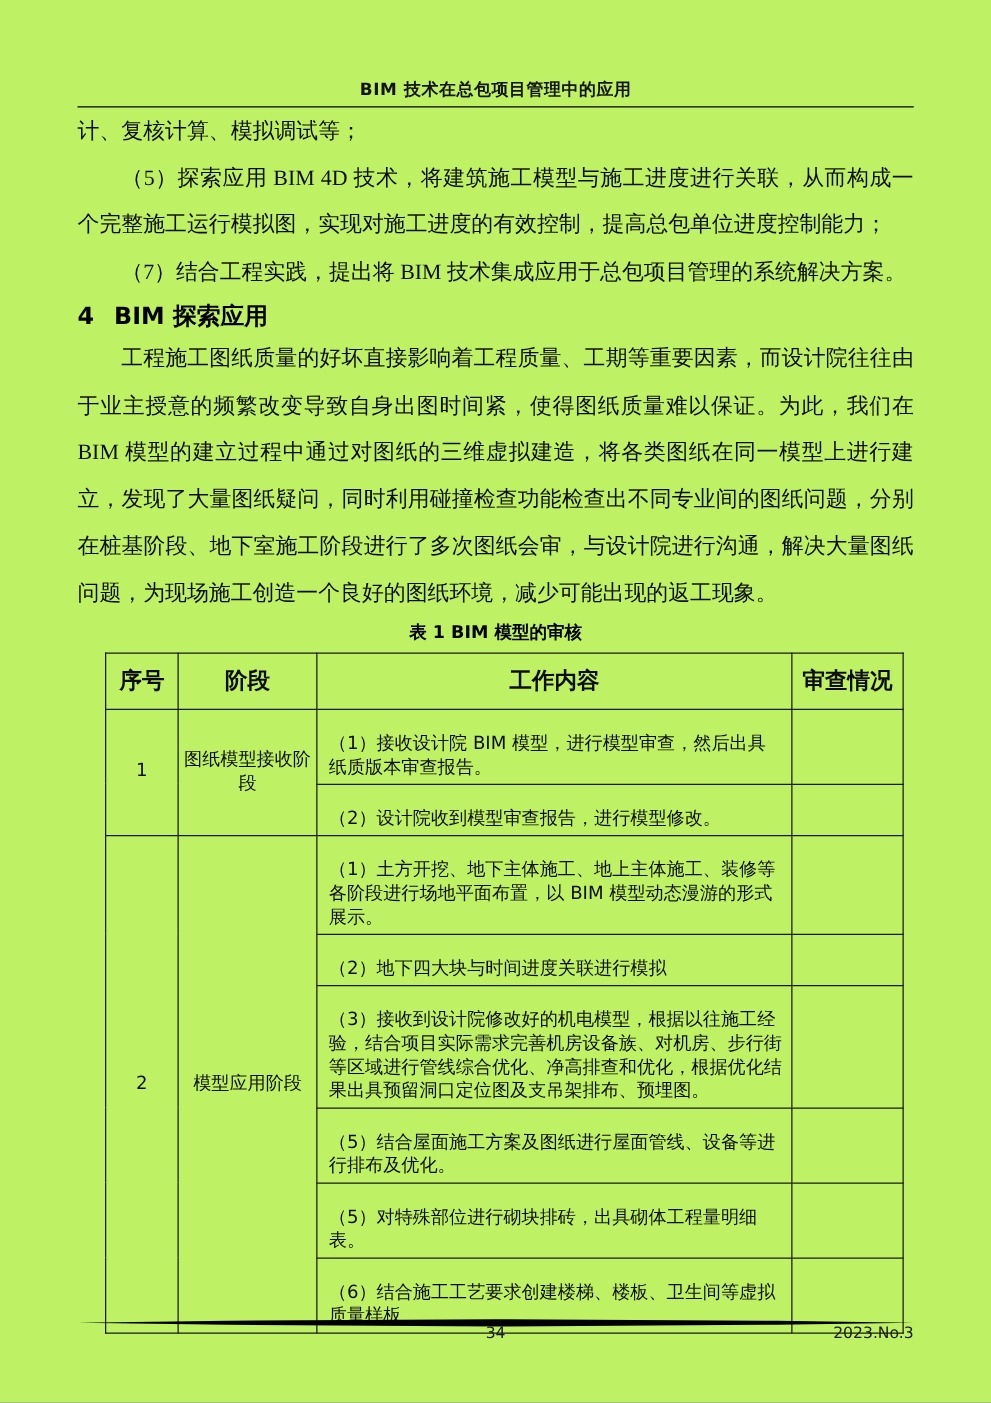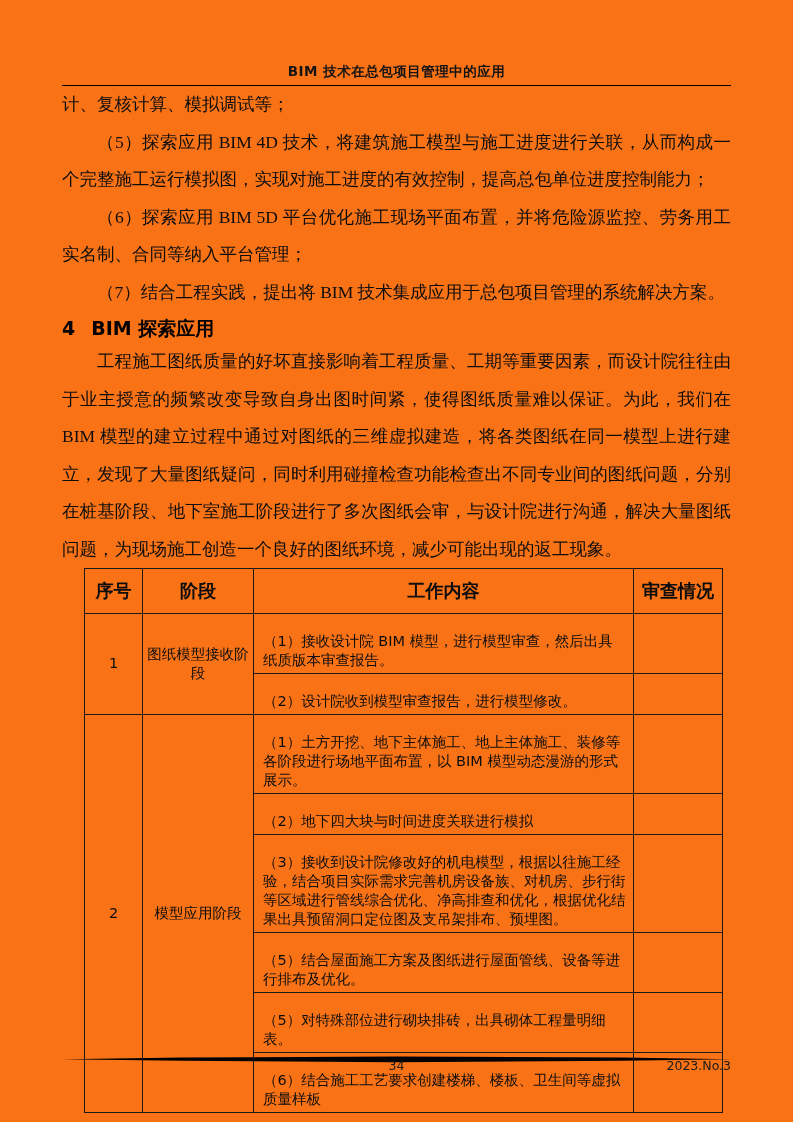--- a/index.html
+++ b/index.html
@@ -1,20 +1,20 @@
 <!DOCTYPE html>
 <html><head>
 <meta charset="utf-8">
 <style>
   * { margin:0; padding:0; box-sizing:border-box; }
   html,body { background:#9a9a9a; }
   .page {
     position:relative;
     width:793px; height:1122px;
-    background:#f97316;
+    background:#bef264;
     margin:0 auto;
     font-family:"Liberation Serif","DejaVu Serif",serif;
     color:#111111;
     overflow:hidden;
   }
   
   .running-header {
     position:absolute; top:63px; left:62px; width:669px;
     text-align:center;
     font-family:"DejaVu Sans","Liberation Sans",sans-serif;
@@ -87,29 +87,29 @@
 <body>
 
 <div class="page">
 
   <div class="running-header">BIM 技术在总包项目管理中的应用</div>
   <div class="header-rule"></div>
 
   <div class="body-block">
     <p class="para para-tail">计、复核计算、模拟调试等；</p>
     <p class="para">（5）探索应用 BIM 4D 技术，将建筑施工模型与施工进度进行关联，从而构成一个完整施工运行模拟图，实现对施工进度的有效控制，提高总包单位进度控制能力；</p>
-    <p class="para">（6）探索应用 BIM 5D 平台优化施工现场平面布置，并将危险源监控、劳务用工实名制、合同等纳入平台管理；</p>
     <p class="para">（7）结合工程实践，提出将 BIM 技术集成应用于总包项目管理的系统解决方案。</p>
 
     <h2 class="section-heading">
       <span class="sh-num">4</span><span>BIM 探索应用</span>
     </h2>
 
     <p class="para">工程施工图纸质量的好坏直接影响着工程质量、工期等重要因素，而设计院往往由于业主授意的频繁改变导致自身出图时间紧，使得图纸质量难以保证。为此，我们在 BIM 模型的建立过程中通过对图纸的三维虚拟建造，将各类图纸在同一模型上进行建立，发现了大量图纸疑问，同时利用碰撞检查功能检查出不同专业间的图纸问题，分别在桩基阶段、地下室施工阶段进行了多次图纸会审，与设计院进行沟通，解决大量图纸问题，为现场施工创造一个良好的图纸环境，减少可能出现的返工现象。</p>
 
+    <div class="table-caption">表 1 BIM 模型的审核</div>
 
     <table class="review-table">
       <colgroup>
         <col style="width:58px">
         <col style="width:111px">
         <col style="width:380px">
         <col style="width:89px">
       </colgroup>
       <tbody>
           <tr class="h31">

